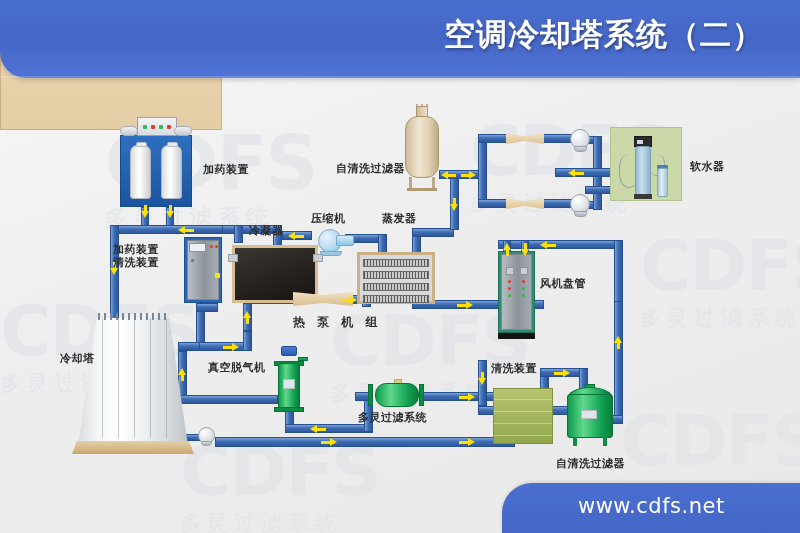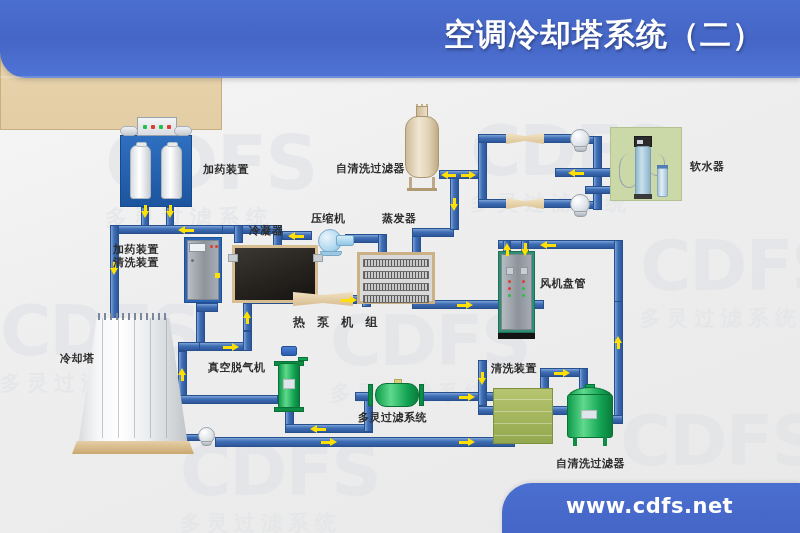--- a/index.html
+++ b/index.html
@@ -48,24 +48,23 @@
   }
 
   
   #footer {
     position:absolute; right:0; bottom:0; width:298px; height:50px;
     background:linear-gradient(180deg,#4a6fd0 0%,#4566c6 100%);
     border-top-left-radius:30px; z-index:20;
     box-shadow:0 -1px 4px rgba(0,0,0,.12);
   }
   #footer span {
-    position:absolute; left:64px; top:11px;
+    position:absolute; left:76px; top:11px;
     color:#fff; font-size:21px; letter-spacing:.5px;
     font-family:"DejaVu Sans", sans-serif;
-    font-weight:bold;
   }
 
   
   .node { position:absolute; }
   .lbl { position:absolute; color:#2c2c2c; font-size:11px; font-weight:bold;
          white-space:nowrap; line-height:13px; letter-spacing:.5px;
          font-family:"DejaVu Sans", sans-serif; z-index:12; }
   .lbl.big { font-size:12px; letter-spacing:4px; }
 
   

